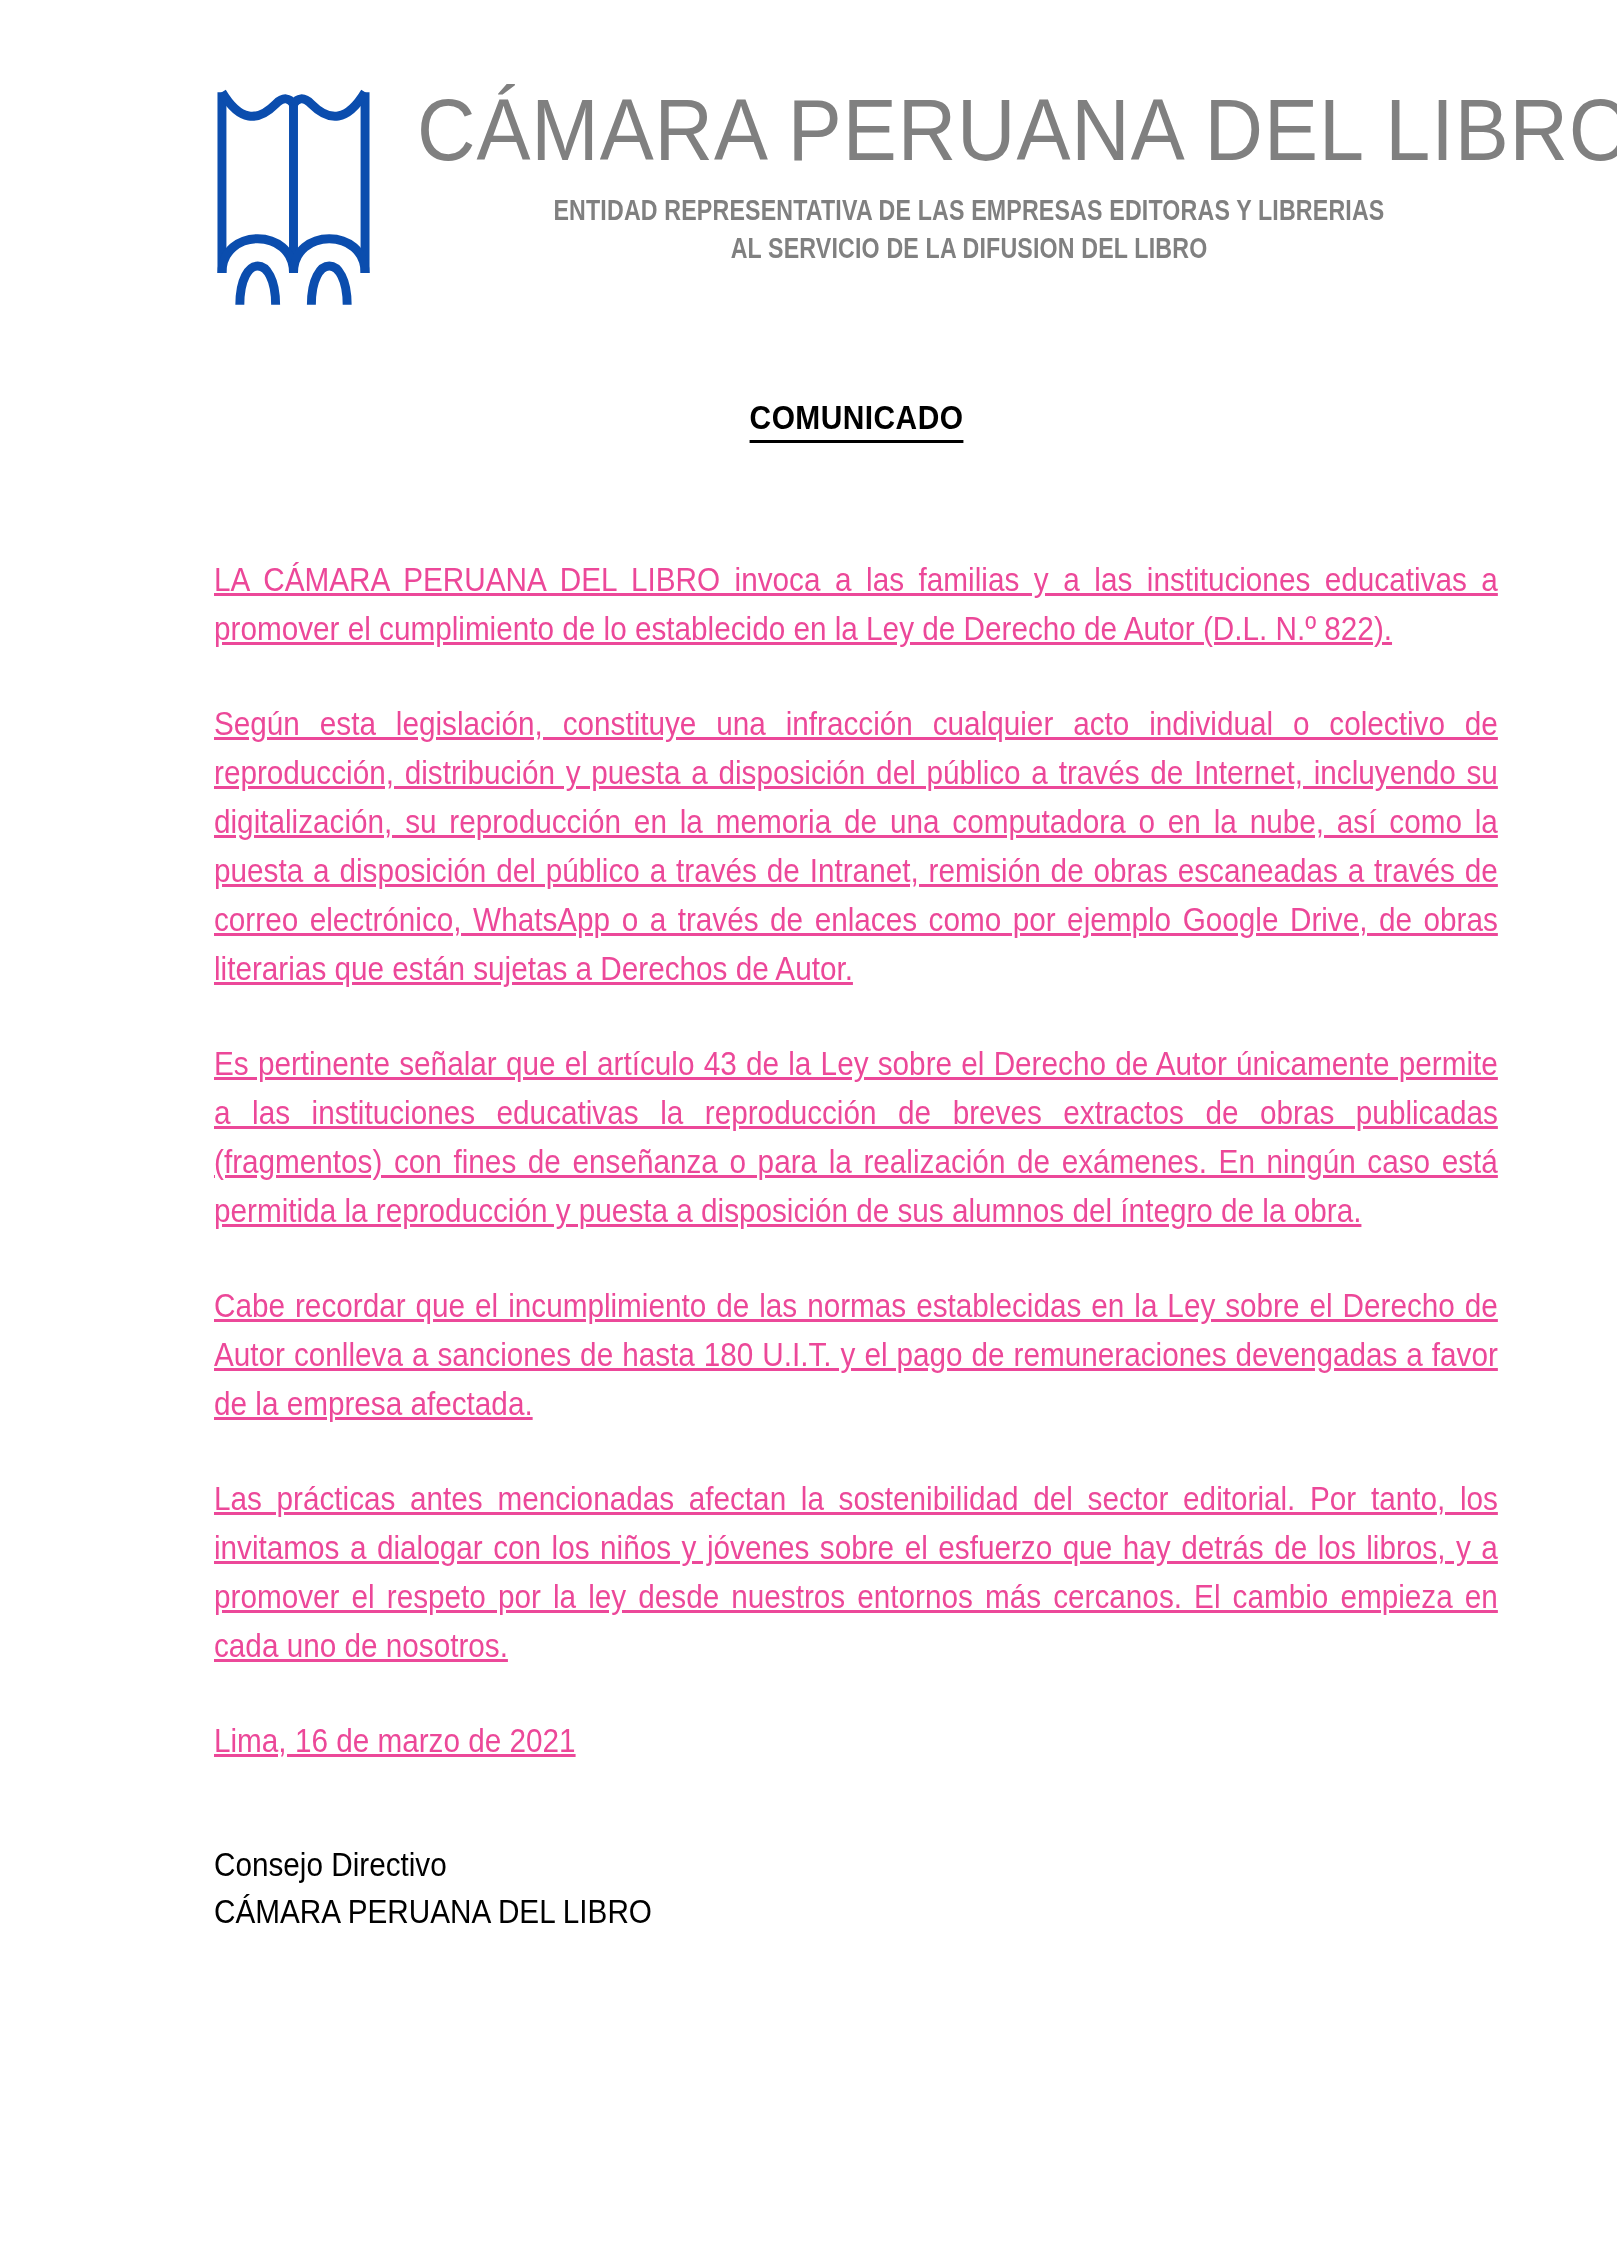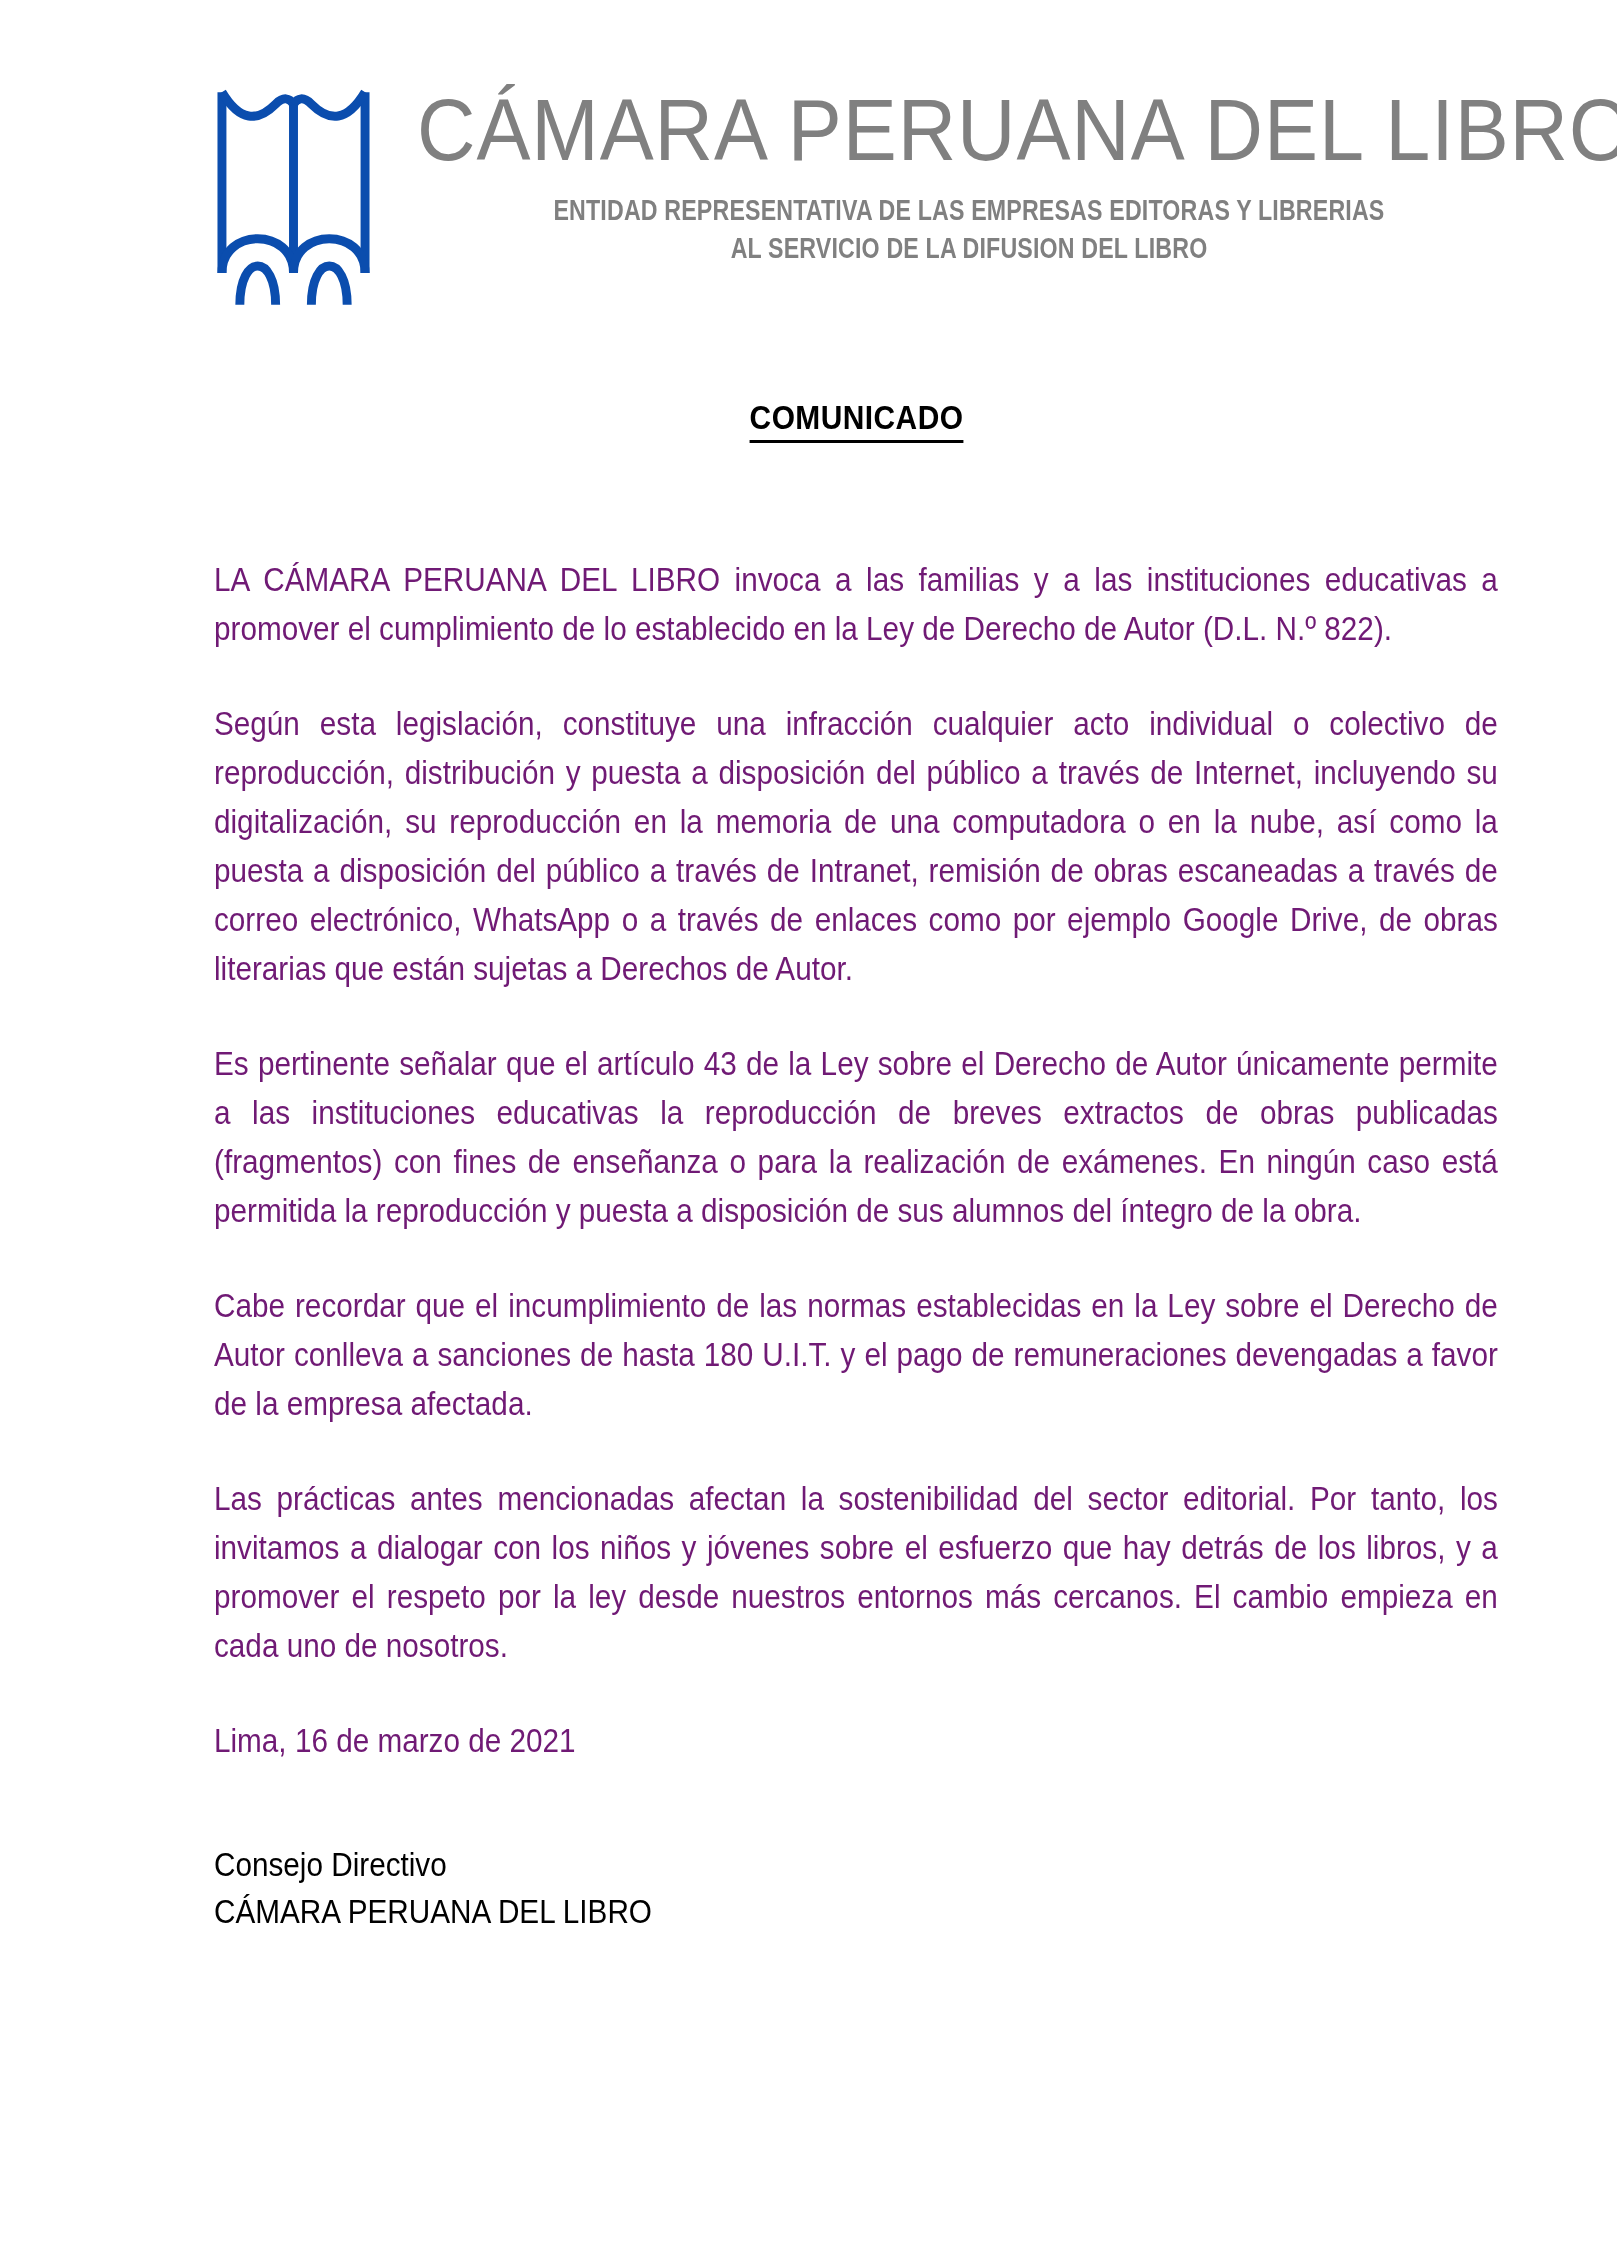--- a/index.html
+++ b/index.html
@@ -100,21 +100,22 @@
   }
 
   
   .body-copy {
     position: absolute;
     left: 167px;
     top: 555px;
     width: 1284px;
     font-size: 33px;
     line-height: 49px;
-    color: #701a75;
+    color: #ec4899;
+    text-decoration: underline;
   }
 
   .para {
     margin: 0 0 46px 0;
     text-align: justify;
     text-justify: inter-word;
     transform: scaleX(0.90);
     transform-origin: left top;
     width: 111.1%;
   }

